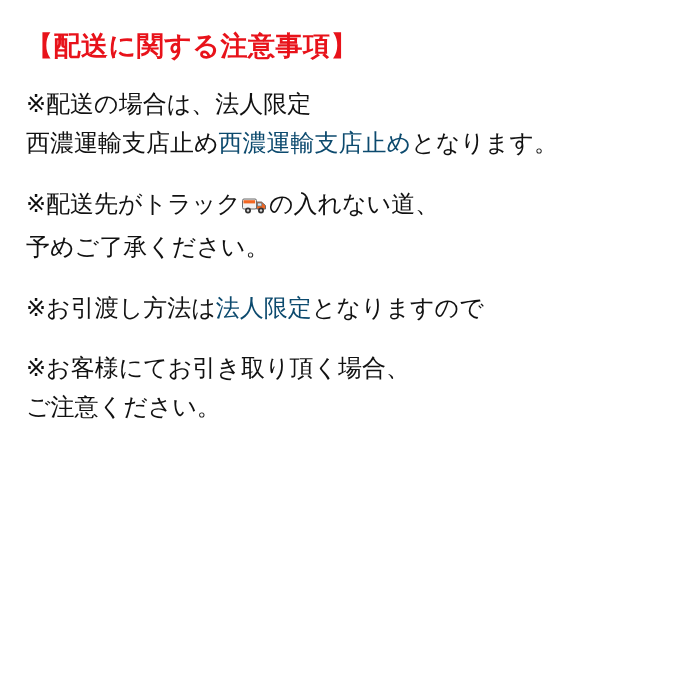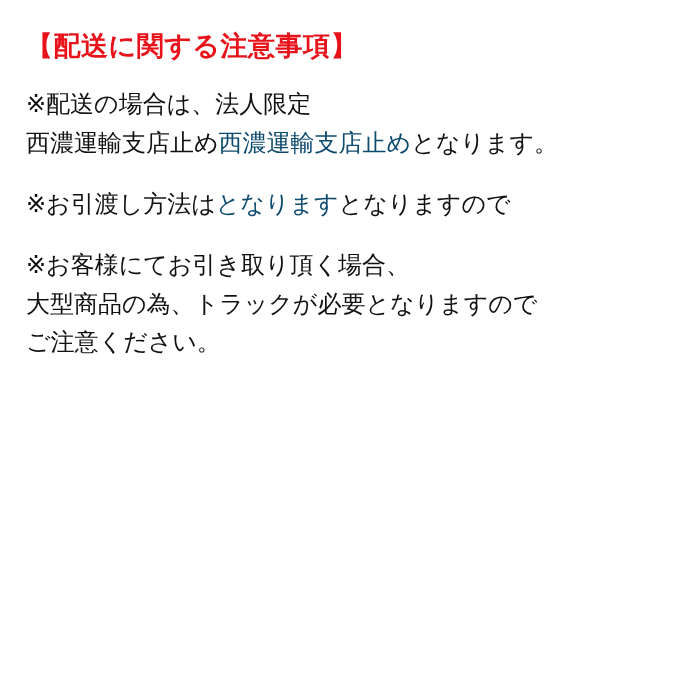--- a/index.html
+++ b/index.html
@@ -55,23 +55,33 @@
 <body>
 
 <div class="page">
   <h1 class="heading">【配送に関する注意事項】</h1>
   <div id="blocks-container">
       <div class="block">
         <div class="line"><span class="">※配送の場合は、法人限定</span></div>
         <div class="line"><span class="">西濃運輸支店止め</span><span class="hl">西濃運輸支店止め</span><span class="">となります。</span></div>
       </div>
       <div class="block">
+        <div class="line"><span class="">※配送先がトラック</span><span class="truck-icon"><svg width="26" height="20" viewBox="0 0 26 20" xmlns="http://www.w3.org/2000/svg">
+              <rect x="0.5" y="3" width="14" height="10" rx="1.5" fill="#f2f2f2" stroke="#6b6b6b" stroke-width="1"></rect>
+              <path d="M14.5 6 H19.5 L23.5 9.5 V13 H14.5 Z" fill="#f26722" stroke="#6b6b6b" stroke-width="1"></path>
+              <rect x="15.6" y="7" width="4.2" height="3" fill="#cfe6f5" stroke="#6b6b6b" stroke-width="0.7"></rect>
+              <rect x="1.5" y="4.2" width="11.6" height="3.2" fill="#f26722"></rect>
+              <circle cx="6" cy="14.5" r="3" fill="#333333"></circle>
+              <circle cx="6" cy="14.5" r="1.2" fill="#dddddd"></circle>
+              <circle cx="19" cy="14.5" r="3" fill="#333333"></circle>
+              <circle cx="19" cy="14.5" r="1.2" fill="#dddddd"></circle>
+            </svg></span><span class="">の入れない道、</span></div>
+        <div class="line"><span class="">予めご了承ください。</span></div>
       </div>
       <div class="block">
-        <div class="line"><span class="">※お引渡し方法は</span><span class="hl">となります</span><span class="">となりますので</span></div>
+        <div class="line"><span class="">※お引渡し方法は</span><span class="hl">法人限定</span><span class="">となりますので</span></div>
       </div>
       <div class="block">
         <div class="line"><span class="">※お客様にてお引き取り頂く場合、</span></div>
-        <div class="line"><span class="">大型商品の為、トラックが必要となりますので</span></div>
         <div class="line"><span class="">ご注意ください。</span></div>
       </div>
     </div>
 </div>
 
 </body></html>

